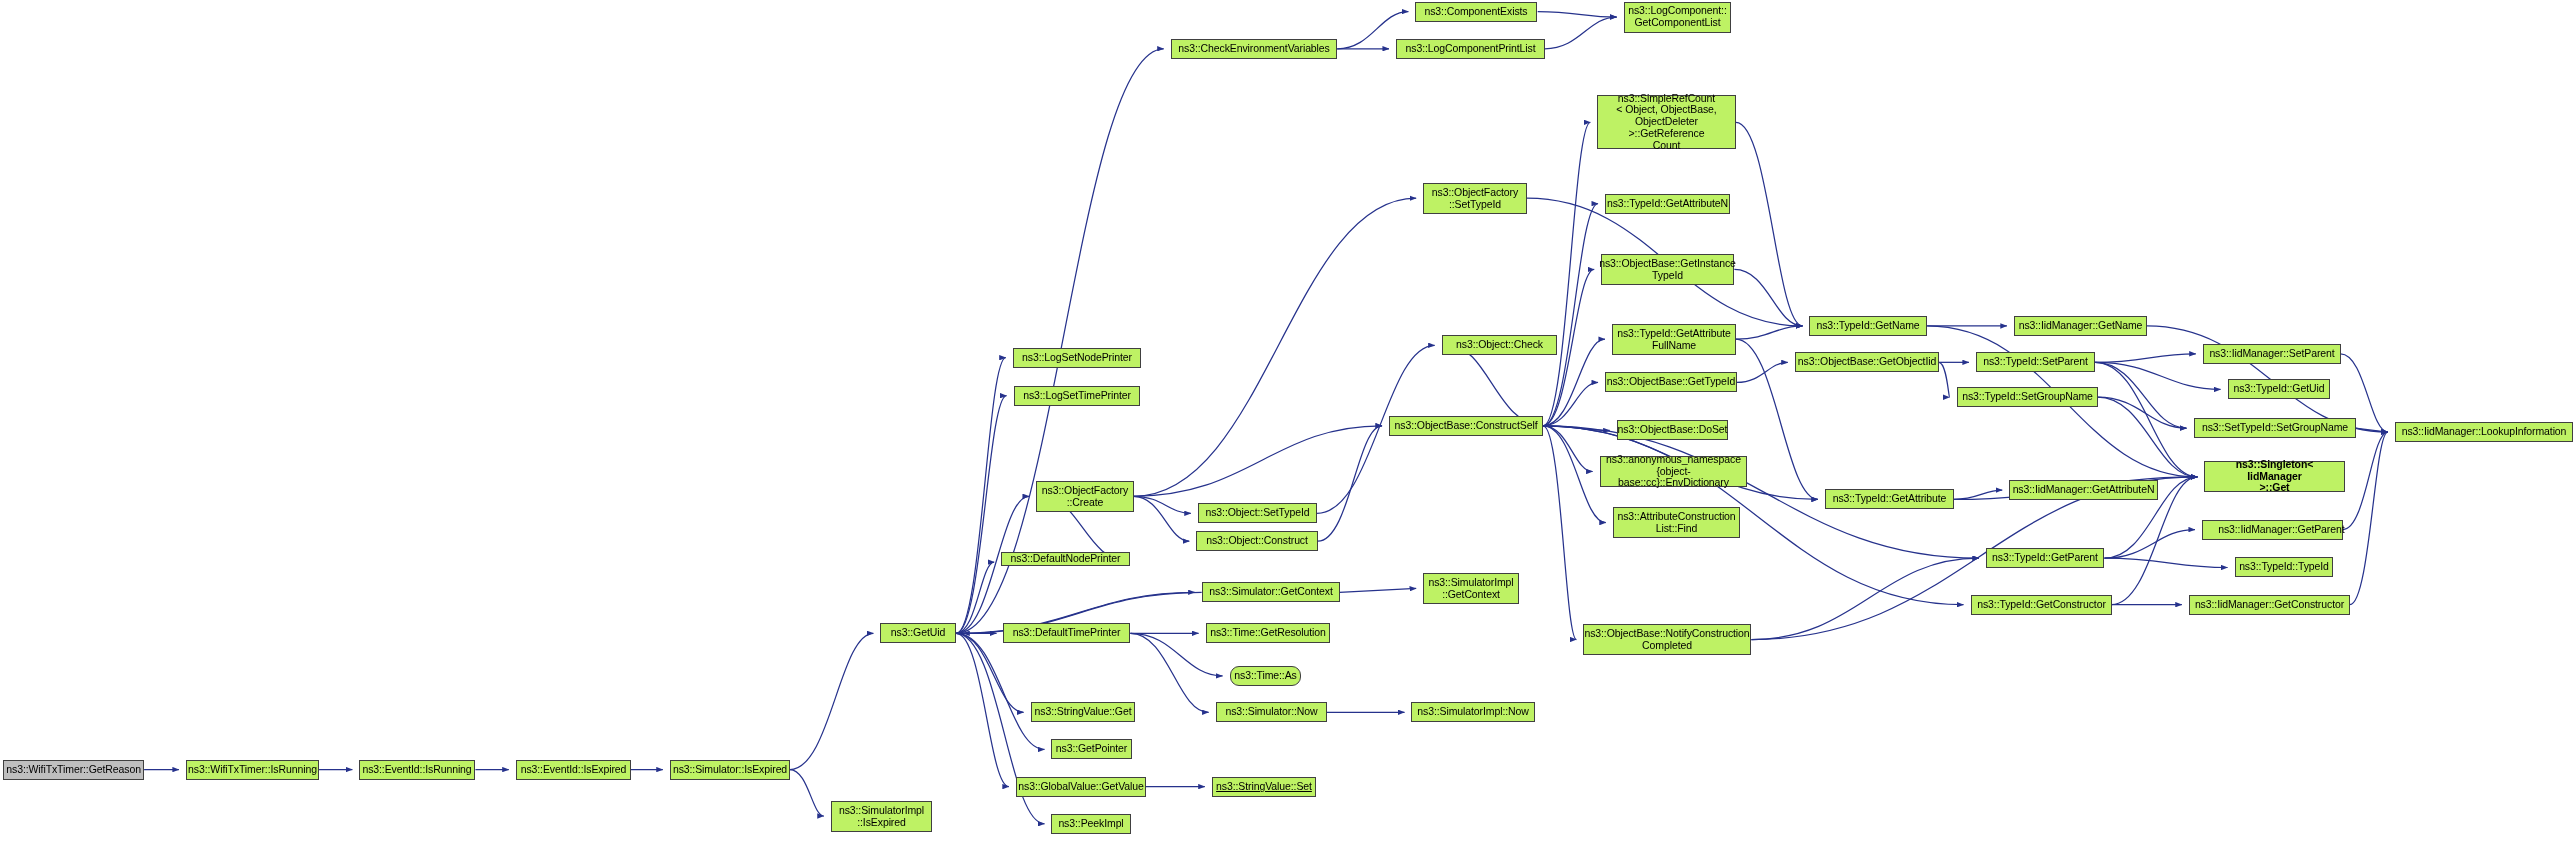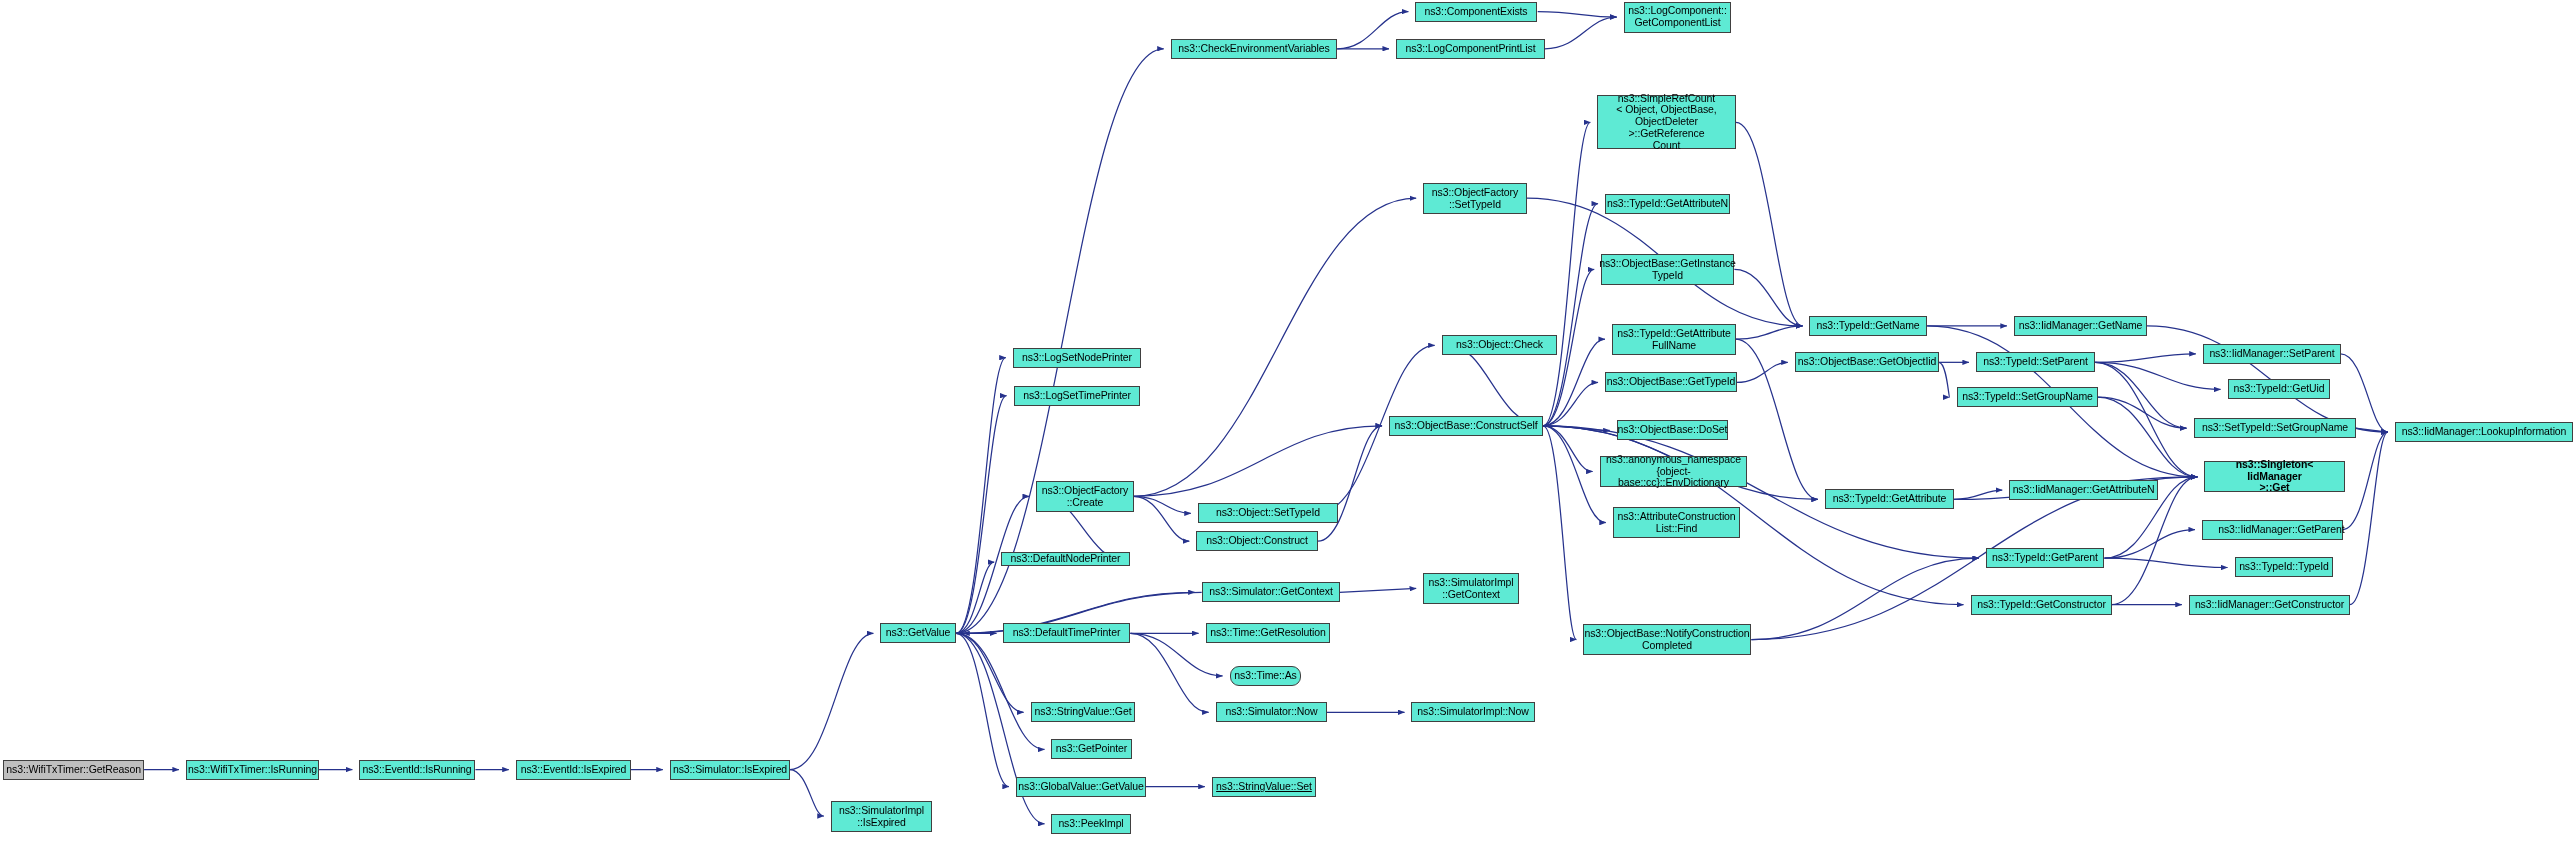--- a/index.html
+++ b/index.html
@@ -15,21 +15,21 @@
   svg#edges{
     position:absolute;
     left:0; top:0;
     width:2576px; height:847px;
     pointer-events:none;
   }
   .node{
     position:absolute;
     box-sizing:border-box;
     border:0.8px solid #404040;
-    background:#5eead4;
+    background:#bef264;
     color:#000000;
     font-size:10.5px;
     line-height:1.12;
     display:flex;
     align-items:center;
     justify-content:center;
     text-align:center;
     white-space:pre-line;
     padding:0.8px 2.3px;
     letter-spacing:-0.1px;
@@ -132,38 +132,38 @@
       </g>
   </svg>
   <div id="node-layer">
       <div class="node root" style="left: 3.1px; top: 760px; width: 141px; height: 20px;"><span>ns3::WifiTxTimer::GetReason</span></div>
       <div class="node" style="left: 186px; top: 760px; width: 133px; height: 20px;"><span>ns3::WifiTxTimer::IsRunning</span></div>
       <div class="node" style="left: 359px; top: 760px; width: 116px; height: 20px;"><span>ns3::EventId::IsRunning</span></div>
       <div class="node" style="left: 516px; top: 760px; width: 115px; height: 20px;"><span>ns3::EventId::IsExpired</span></div>
       <div class="node" style="left: 670px; top: 760px; width: 120px; height: 20px;"><span>ns3::Simulator::IsExpired</span></div>
       <div class="node" style="left: 831px; top: 801px; width: 101px; height: 31px;"><span>ns3::SimulatorImpl
 ::IsExpired</span></div>
-      <div class="node" style="left: 880px; top: 623px; width: 76px; height: 20px;"><span>ns3::GetValue</span></div>
+      <div class="node" style="left: 880px; top: 623px; width: 76px; height: 20px;"><span>ns3::GetUid</span></div>
       <div class="node" style="left: 1031px; top: 702px; width: 104px; height: 20px;"><span>ns3::StringValue::Get</span></div>
       <div class="node" style="left: 1051px; top: 739px; width: 81px; height: 20px;"><span>ns3::GetPointer</span></div>
       <div class="node" style="left: 1016px; top: 777px; width: 130px; height: 20px;"><span>ns3::GlobalValue::GetValue</span></div>
       <div class="node" style="left: 1212px; top: 777px; width: 104px; height: 20px; text-decoration: underline;"><span>ns3::StringValue::Set</span></div>
       <div class="node" style="left: 1051px; top: 814px; width: 80px; height: 20px;"><span>ns3::PeekImpl</span></div>
       <div class="node" style="left: 1003px; top: 623px; width: 127px; height: 20px;"><span>ns3::DefaultTimePrinter</span></div>
       <div class="node" style="left: 1206px; top: 623px; width: 124px; height: 20px;"><span>ns3::Time::GetResolution</span></div>
       <div class="node" style="left: 1230px; top: 666px; width: 71px; height: 20px; border-radius: 9px;"><span>ns3::Time::As</span></div>
       <div class="node" style="left: 1216px; top: 702px; width: 111px; height: 20px;"><span>ns3::Simulator::Now</span></div>
       <div class="node" style="left: 1411px; top: 702px; width: 124px; height: 20px;"><span>ns3::SimulatorImpl::Now</span></div>
       <div class="node" style="left: 1202px; top: 582px; width: 138px; height: 20px;"><span>ns3::Simulator::GetContext</span></div>
       <div class="node" style="left: 1423px; top: 573px; width: 96px; height: 31px;"><span>ns3::SimulatorImpl
 ::GetContext</span></div>
       <div class="node" style="left: 1001px; top: 552px; width: 129px; height: 14px;"><span>ns3::DefaultNodePrinter</span></div>
       <div class="node" style="left: 1036px; top: 481px; width: 98px; height: 31px;"><span>ns3::ObjectFactory
 ::Create</span></div>
-      <div class="node" style="left: 1198px; top: 503px; width: 140px; height: 20px;"><span>ns3::Object::SetTypeId</span></div>
+      <div class="node" style="left: 1198px; top: 503px; width: 119px; height: 20px;"><span>ns3::Object::SetTypeId</span></div>
       <div class="node" style="left: 1196px; top: 531px; width: 122px; height: 20px;"><span>ns3::Object::Construct</span></div>
       <div class="node" style="left: 1014px; top: 386px; width: 126px; height: 20px;"><span>ns3::LogSetTimePrinter</span></div>
       <div class="node" style="left: 1013px; top: 348px; width: 128px; height: 20px;"><span>ns3::LogSetNodePrinter</span></div>
       <div class="node" style="left: 1171px; top: 39px; width: 166px; height: 20px;"><span>ns3::CheckEnvironmentVariables</span></div>
       <div class="node" style="left: 1415px; top: 1.5px; width: 122px; height: 20px;"><span>ns3::ComponentExists</span></div>
       <div class="node" style="left: 1396px; top: 39px; width: 149px; height: 20px;"><span>ns3::LogComponentPrintList</span></div>
       <div class="node" style="left: 1624px; top: 1.5px; width: 107px; height: 31px;"><span>ns3::LogComponent::
 GetComponentList</span></div>
       <div class="node" style="left: 1423px; top: 183px; width: 104px; height: 31px;"><span>ns3::ObjectFactory
 ::SetTypeId</span></div>

